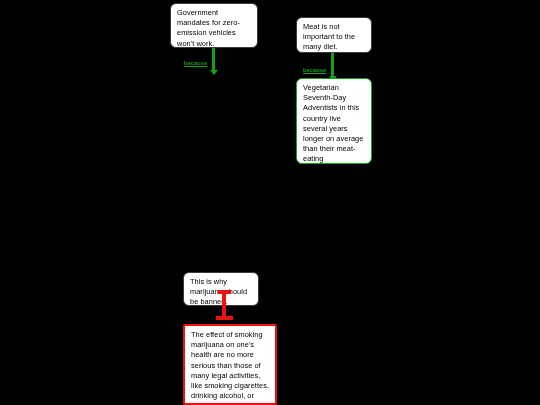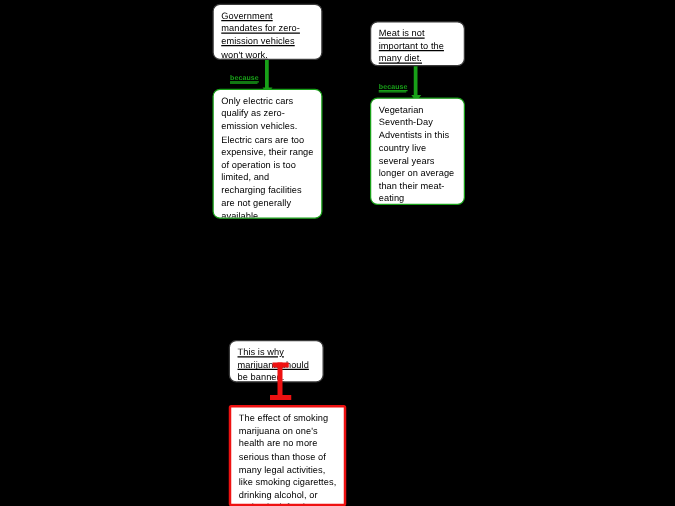--- a/index.html
+++ b/index.html
@@ -33,21 +33,20 @@
     line-height: 10.2px;
     letter-spacing: 0.05px;
     padding: 4px 5px 4px 6px;
     overflow: hidden;
   }
 
   .node.claim {
     border: 1px solid #3a3a3a;
     border-radius: 6px;
     box-shadow: 0 0 0 0.5px rgba(0,0,0,0.25);
-    text-decoration: underline;
   }
 
   .node.reason-green {
     border: 1.5px solid #18a018;
     border-radius: 6px;
   }
 
   .node.objection-red {
     border: 2px solid #ee1111;
     border-radius: 2px;
@@ -118,23 +117,20 @@
   </div>
 
   <div class="connector" style="left:212px; top:48px; width:10px; height:28px;">
     <div class="conn-stem" style="height:24px;"></div>
     <div class="conn-arrow" style="top:22px;"></div>
   </div>
 
   <div class="conn-underline" style="left:184px; top:66px; width:22px;"></div>
   <div class="conn-label" style="left:184px; top:60px;">because</div>
 
-  <div class="node reason-green" style="left:170px; top:71px; width:88px; height:104px;">
-    <p>Only electric cars qualify as zero-emission vehicles. Electric cars are too expensive, their range of operation is too limited, and recharging facilities are not generally available.</p>
-  </div>
 
   <div class="node claim" style="left:296px; top:17px; width:76px; height:36px;">
     <p>Meat is not important to the many diet.</p>
   </div>
 
   <div class="connector" style="left:331px; top:53px; width:10px; height:28px;">
     <div class="conn-stem" style="height:25px;"></div>
     <div class="conn-arrow" style="top:23px;"></div>
   </div>
 

